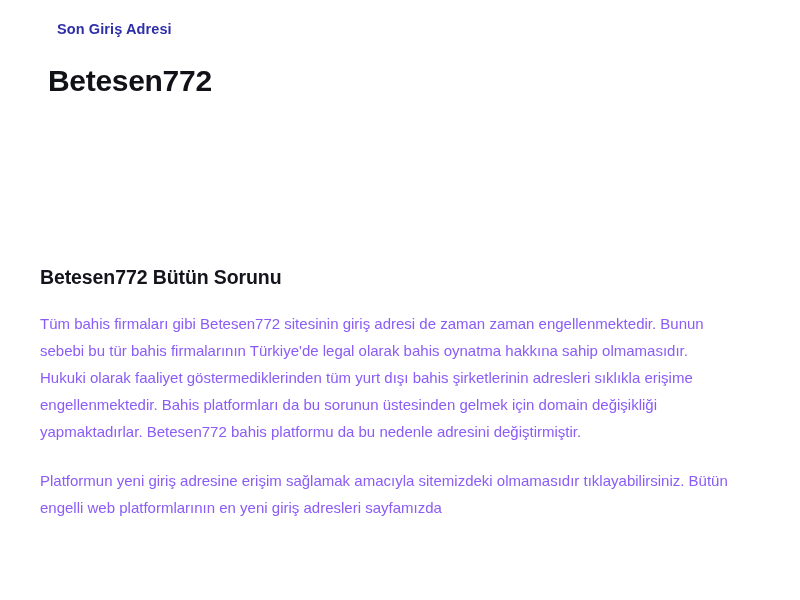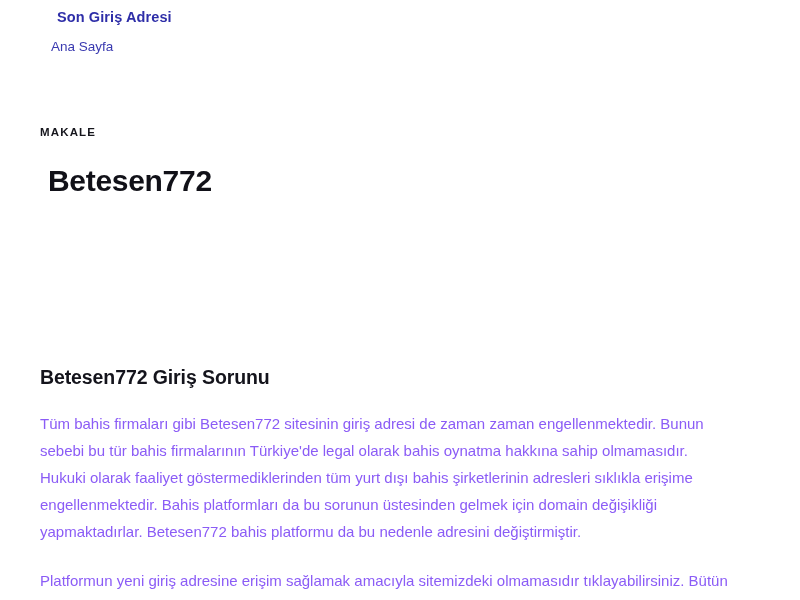--- a/index.html
+++ b/index.html
@@ -19,21 +19,21 @@
     width: 800px;
     height: 600px;
     background: #ffffff;
   }
   
   .topnav {
     padding: 0 40px;
   }
   .nav-brand {
     margin: 0;
-    padding-top: 8px;
+    padding-top: 20px;
     padding-left: 17px;
     font-size: 14.5px;
     font-weight: bold;
     letter-spacing: 0.1px;
     color: #2e2ea8;
     line-height: 18px;
   }
   .nav-links {
     margin: 0;
     padding: 0;
@@ -91,28 +91,22 @@
     padding-top: 22px;
   }
 </style>
 </head>
 <body>
 
 <div class="page">
 
   <nav class="topnav">
     <div class="nav-brand">Son Giriş Adresi</div>
-    <ul class="nav-links">
-      <li>
-        <a class="nav-link" href="#">Ana Sayfa</a>
-      </li>
-    </ul>
   </nav>
 
   <main class="article">
-    <div class="eyebrow">MAKALE</div>
     <h1 class="article-title">Betesen772</h1>
-    <h2 class="section-heading">Betesen772 Giriş Sorunu</h2>
+    <h2 class="section-heading">Betesen772 Bütün Sorunu</h2>
     <p class="body-text">Tüm bahis firmaları gibi Betesen772 sitesinin giriş adresi de zaman zaman engellenmektedir. Bunun sebebi bu tür bahis firmalarının Türkiye'de legal olarak bahis oynatma hakkına sahip olmamasıdır. Hukuki olarak faaliyet göstermediklerinden tüm yurt dışı bahis şirketlerinin adresleri sıklıkla erişime engellenmektedir. Bahis platformları da bu sorunun üstesinden gelmek için domain değişikliği yapmaktadırlar. Betesen772 bahis platformu da bu nedenle adresini değiştirmiştir.</p>
     <p class="body-text">Platformun yeni giriş adresine erişim sağlamak amacıyla sitemizdeki olmamasıdır tıklayabilirsiniz. Bütün engelli web platformlarının en yeni giriş adresleri sayfamızda</p>
   </main>
 
 </div>
 
 </body></html>

